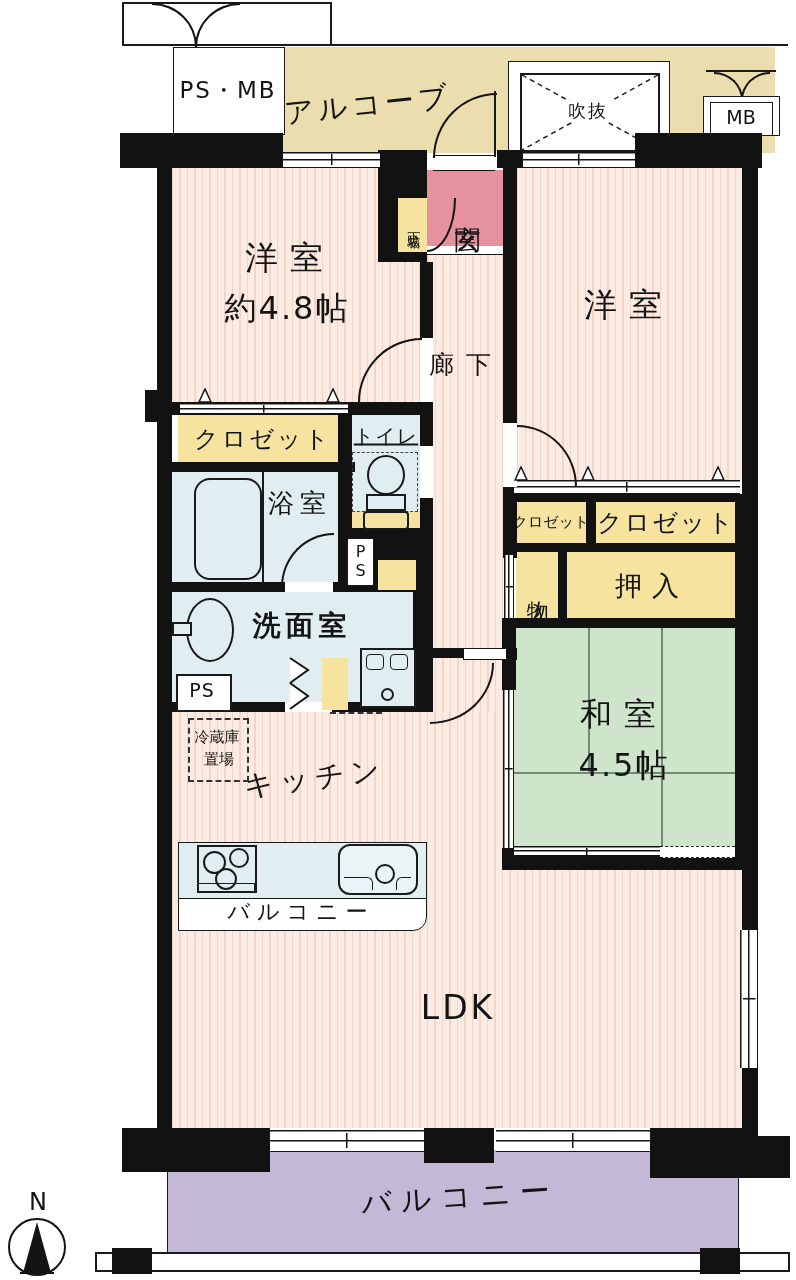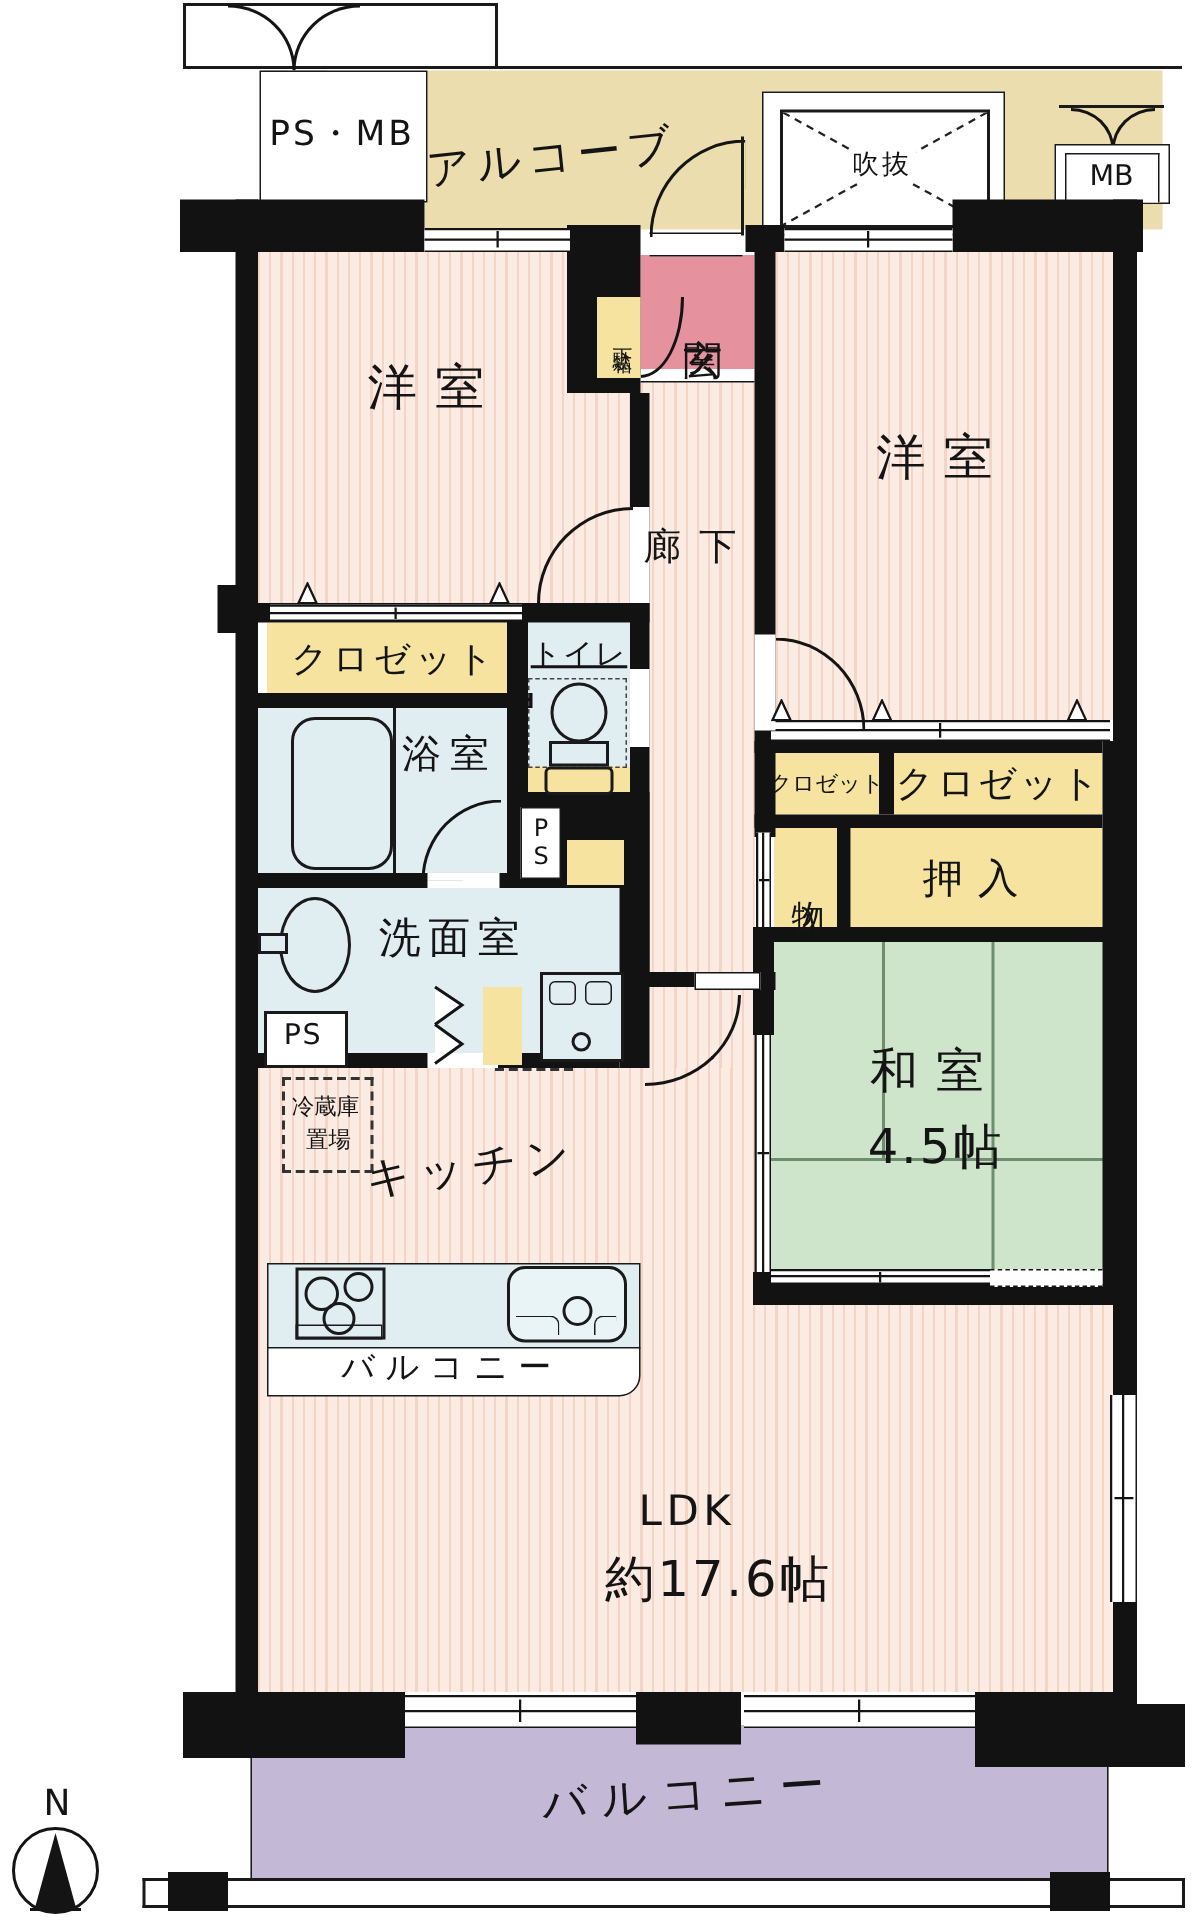--- a/index.html
+++ b/index.html
@@ -218,36 +218,36 @@
     <line x1="16" y1="59" x2="50" y2="59" stroke="#141414" stroke-width="2"></line>
   </svg>
 
   <div class="lbl" style="left:228px;top:90px;font-size:23px;letter-spacing:2px;">PS・MB</div>
   <div class="lbl" style="left:368px;top:105px;font-size:29px;letter-spacing:4px;transform:translate(-50%,-50%) rotate(-6deg);">アルコーブ</div>
   <div class="lbl" style="left:588px;top:111px;font-size:18px;letter-spacing:2px;background:#fff;padding:0 3px;">吹抜</div>
   <div class="lbl" style="left:741px;top:118px;font-size:19px;">MB</div>
   <div class="lbl vert" style="left:467px;top:208px;font-size:26px;letter-spacing:4px;">玄関</div>
   <div class="lbl vert" style="left:413px;top:225px;font-size:13px;letter-spacing:2px;">下駄箱</div>
   <div class="lbl" style="left:290px;top:258px;font-size:33px;letter-spacing:12px;">洋室</div>
+  <div class="lbl" style="left:287px;top:308px;font-size:32px;letter-spacing:2px;">約4.8帖</div>
   <div class="lbl" style="left:466px;top:365px;font-size:25px;letter-spacing:12px;">廊下</div>
   <div class="lbl" style="left:629px;top:305px;font-size:33px;letter-spacing:12px;">洋室</div>
   <div class="lbl" style="left:263px;top:440px;font-size:24px;letter-spacing:3px;">クロゼット</div>
   <div class="lbl" style="left:386px;top:436px;font-size:20px;letter-spacing:1px;text-decoration:underline;">トイレ</div>
   <div class="lbl" style="left:300px;top:504px;font-size:26px;letter-spacing:6px;">浴室</div>
   <div class="lbl vert" style="left:360px;top:561px;font-size:16px;">PS</div>
   <div class="lbl" style="left:551px;top:523px;font-size:15px;">クロゼット</div>
   <div class="lbl" style="left:666px;top:523px;font-size:25px;letter-spacing:2px;">クロゼット</div>
   <div class="lbl vert" style="left:538px;top:585px;font-size:22px;letter-spacing:2px;">物入</div>
   <div class="lbl" style="left:652px;top:586px;font-size:27px;letter-spacing:10px;">押入</div>
-  <div class="lbl" style="left:302px;top:626px;font-size:28px;letter-spacing:5px;">洗面室</div>
+  <div class="lbl" style="left:302px;top:626px;font-size:28px;letter-spacing:5px;font-weight:bold;">洗面室</div>
   <div class="lbl" style="left:202px;top:691px;font-size:19px;letter-spacing:1px;">PS</div>
   <div class="lbl" style="left:624px;top:714px;font-size:32px;letter-spacing:12px;">和室</div>
   <div class="lbl" style="left:624px;top:765px;font-size:32px;letter-spacing:2px;">4.5帖</div>
   <div class="lbl" style="left:217px;top:738px;font-size:15px;">冷蔵庫</div>
   <div class="lbl" style="left:219px;top:760px;font-size:15px;">置場</div>
   <div class="lbl" style="left:315px;top:778px;font-size:29px;letter-spacing:6px;transform:translate(-50%,-50%) rotate(-7deg);">キッチン</div>
   <div class="lbl" style="left:301px;top:912px;font-size:22px;letter-spacing:7px;">バルコニー</div>
-  <div class="lbl" style="left:458px;top:1008px;font-size:28px;letter-spacing:3px;">LDK</div>
-  <div class="lbl" style="left:479px;top:1053px;font-size:33px;letter-spacing:2px;">約17.6帖</div>
+  <div class="lbl" style="left:458px;top:1008px;font-size:33px;letter-spacing:3px;">LDK</div>
   <div class="lbl" style="left:460px;top:1197px;font-size:30px;letter-spacing:9px;transform:translate(-50%,-50%) rotate(-4deg);">バルコニー</div>
   <div class="lbl" style="left:38px;top:1203px;font-size:24px;">N</div>
 
 </div>
 
 </body></html>

